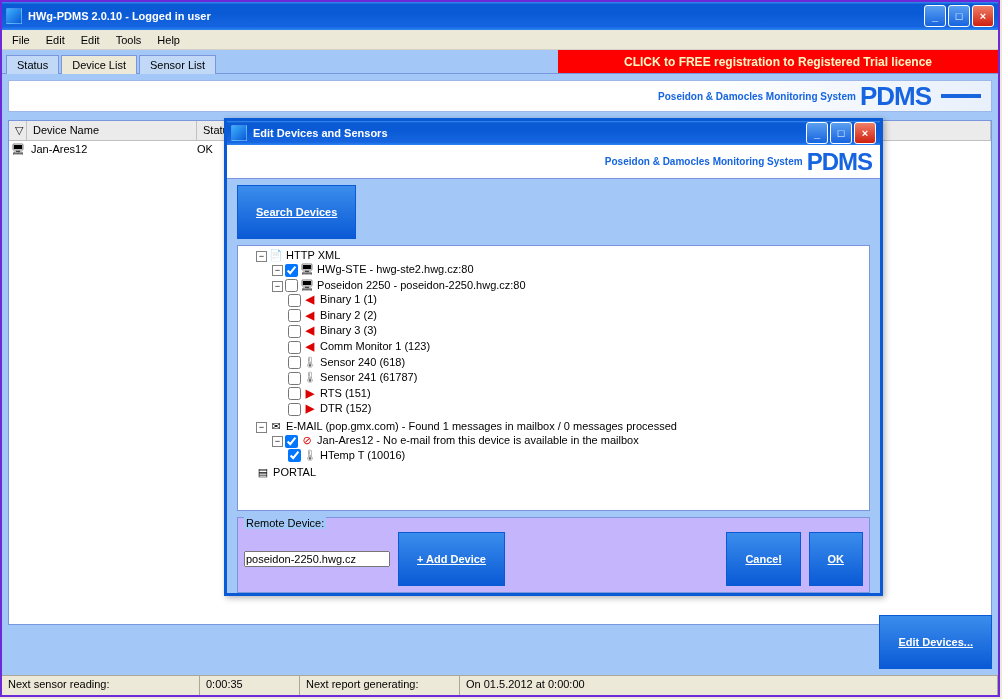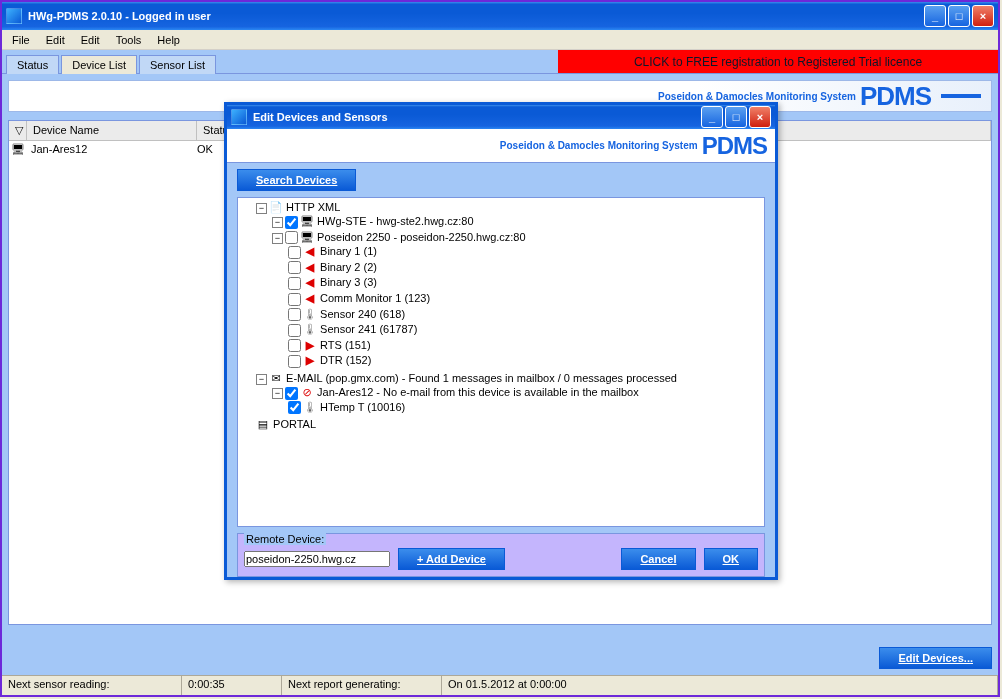--- a/index.html
+++ b/index.html
@@ -13,48 +13,48 @@
 .win-btns { display: flex; gap: 2px; }
 .win-btn { width: 22px; height: 22px; border: 1px solid #fff; border-radius: 3px; background: linear-gradient(to bottom,#5aa0f0,#1664e0); color: #fff; display: flex; align-items: center; justify-content: center; font-weight: bold; cursor: pointer; }
 .win-btn.close { background: linear-gradient(to bottom,#f08068,#d02010); }
 
 .menubar { height: 20px; background: #ece9d8; display: flex; align-items: center; padding: 0 2px; border-bottom: 1px solid #d4d0c8; }
 .menubar span { padding: 2px 8px; cursor: pointer; }
 
 .tab-row { display: flex; align-items: flex-end; background: #a3c7f7; height: 24px; padding-left: 4px; border-bottom: 1px solid #7a96df; }
 .tab { padding: 3px 10px; background: #c1d8f6; border: 1px solid #7a96df; border-bottom: none; margin-right: 2px; cursor: pointer; position: relative; top: 1px; }
 .tab.active { background: #ece9d8; }
-.banner { margin-left: auto; background: #ff0000; color: #0f172a; font-weight: normal; padding: 3px 10px; align-self: stretch; display: flex; align-items: center; font-size: 12px; width: 440px; justify-content: center; }
+.banner { margin-left: auto; background: #ff0000; color: #fef9c3; font-weight: bold; padding: 3px 10px; align-self: stretch; display: flex; align-items: center; font-size: 12px; width: 440px; justify-content: center; }
 
 .client { position: relative; background: #a3c7f7; height: calc(100% - 28px - 20px - 24px - 20px); padding: 6px; }
 .pdms-bar { background: linear-gradient(to right,#fff 0%,#fff 70%,#e8f0fb 100%); height: 32px; display: flex; align-items: center; justify-content: flex-end; padding-right: 10px; border: 1px solid #9db8e8; color: #1664e0; }
 .pdms-bar .sub { font-size: 10px; font-weight: bold; margin-right: 4px; color: #1664e0; }
 .pdms-bar .logo { font-size: 26px; font-weight: bold; color: #1664e0; letter-spacing: -1px; margin-right: 6px; }
 .pdms-bar .dash { width: 40px; height: 4px; background: #1664e0; margin-left: 4px; }
 
 .list-panel { background: #fff; border: 1px solid #7a96df; margin-top: 8px; height: calc(100% - 40px - 44px); position: relative; }
 .list-header { display: flex; background: #ebebeb; border-bottom: 1px solid #c0c0c0; }
 .list-header div { padding: 3px 6px; border-right: 1px solid #c0c0c0; }
 .lh-toggle { width: 18px; text-align: center; }
 .lh-name { width: 170px; }
 .lh-status { width: 60px; }
 .list-row { display: flex; padding: 2px 0; }
 .list-row .ic { width: 18px; text-align: center; }
 .list-row .nm { width: 170px; padding-left: 4px; }
 .list-row .st { width: 60px; }
 
 .bottom-bar { position: absolute; bottom: 6px; right: 6px; }
-.btn { background: linear-gradient(to bottom,#3b8dec,#0a5ad6); color: #fff; border: 1px solid #0a5ad6; padding: 4px 18px; font-weight: bold; cursor: pointer; text-decoration: underline; text-align: center; }
+.btn { background: linear-gradient(to bottom,#3b8dec,#0a5ad6); color: #fff; border: 1px solid #0a5ad6; padding: 20px 18px; font-weight: bold; cursor: pointer; text-decoration: underline; text-align: center; }
 
 .statusbar { position: absolute; bottom: 0; left: 0; right: 0; height: 20px; background: #ece9d8; border-top: 1px solid #aca899; display: flex; }
 .statusbar div { border-right: 1px solid #aca899; padding: 2px 6px; }
-.sb1 { width: 180px; } .sb2 { width: 100px; } .sb3 { width: 160px; } .sb4 { flex: 1; }
-
-
-.dialog { position: absolute; left: 222px; top: 100px; width: 554px; height: 478px; border: 3px solid #0a5ad6; background: #a3c7f7; z-index: 100; box-shadow: 2px 2px 6px rgba(0,0,0,0.3); }
+.sb1 { width: 198px; } .sb2 { width: 100px; } .sb3 { width: 160px; } .sb4 { flex: 1; }
+
+
+.dialog { position: absolute; left: 222px; top: 116px; width: 659px; height: 478px; border: 3px solid #0a5ad6; background: #a3c7f7; z-index: 100; box-shadow: 2px 2px 6px rgba(0,0,0,0.3); }
 .dialog .titlebar { height: 24px; }
 .dlg-body { padding: 0; height: calc(100% - 24px); display: flex; flex-direction: column; }
 .dlg-pdms { background: #fff; height: 34px; display: flex; align-items: center; justify-content: flex-end; padding: 0 8px; border-bottom: 1px solid #7a96df; color: #1664e0; }
 .dlg-pdms .sub { font-size: 10px; font-weight: bold; margin-right: 4px; }
 .dlg-pdms .logo { font-size: 24px; font-weight: bold; letter-spacing: -1px; }
 .search-row { padding: 6px 10px; }
 .tree-panel { background: #fff; border: 1px solid #7a96df; margin: 0 10px; flex: 1; overflow: auto; padding: 2px; }
 .tree ul { list-style: none; padding-left: 16px; }
 .tree li { padding: 1px 0; white-space: nowrap; }
 .tree .exp { display: inline-block; width: 11px; height: 11px; border: 1px solid #808080; text-align: center; line-height: 9px; font-size: 9px; margin-right: 2px; cursor: pointer; background: #fff; }

